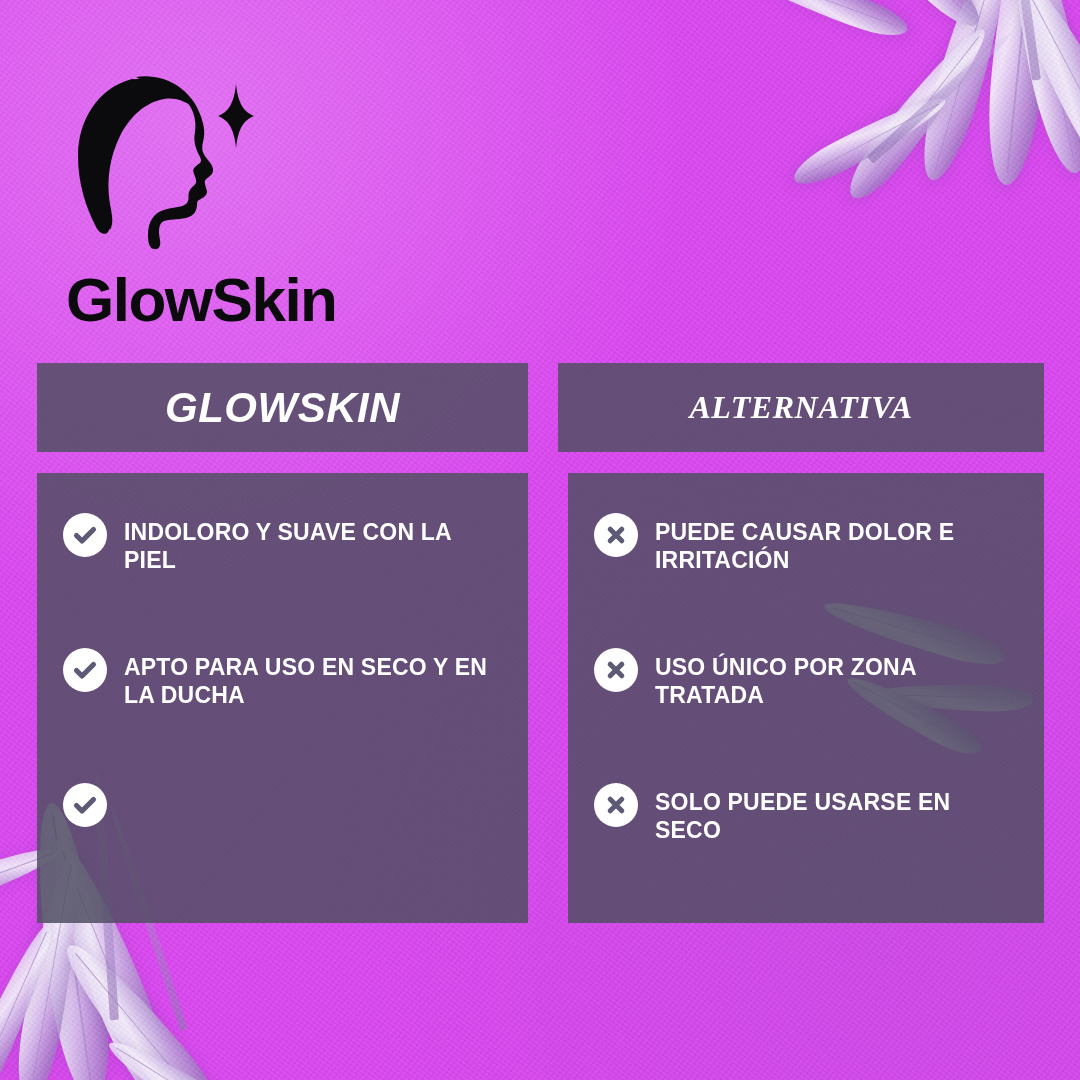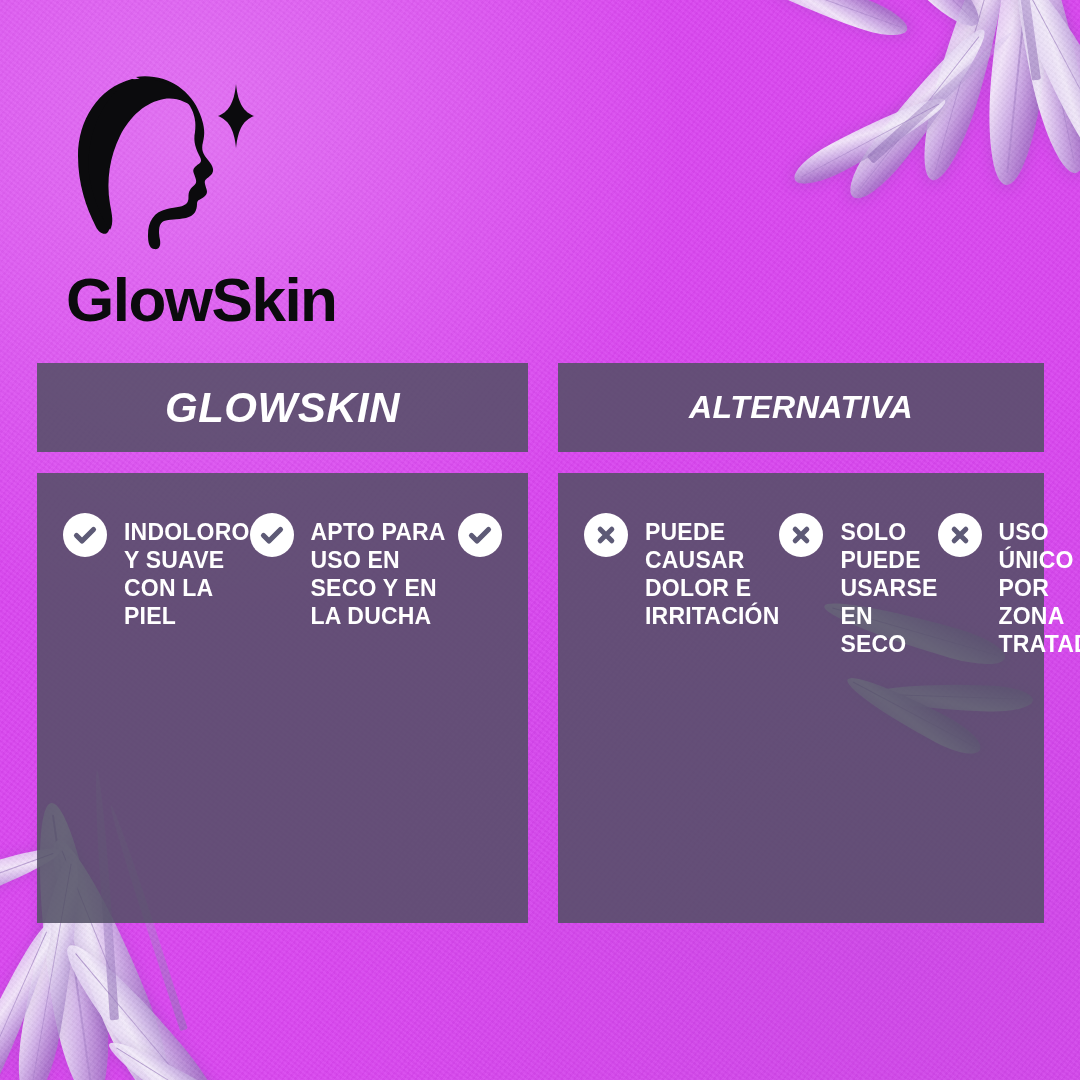--- a/index.html
+++ b/index.html
@@ -117,32 +117,32 @@
     text-align: center;
     font-weight: 700;
     font-style: italic;
     letter-spacing: .5px;
     line-height: 1.12;
     padding: 6px 14px;
     box-sizing: border-box;
   }
   #header-glowskin { height: 89px; font-size: 42px; }
   #header-alternative { height: 89px; font-size: 32px; }
-  #header-alternative .hdr-line { display: block; }
+  #header-alternative .hdr-line { display: block; font-family: Liberation Serif, serif; }
 
   .col-body {
     margin-top: 21px;
     background: rgba(82,79,100,.86);
     box-sizing: border-box;
     padding: 42px 26px 40px 26px;
     display: flex;
-    flex-direction: row;
+    flex-direction: column;
   }
   #body-glowskin { height: 450px; }
-  #body-alternative { height: 450px; }
+  #body-alternative { height: 450px; margin-left: 10px; }
 
   .feature {
     display: flex;
     align-items: flex-start;
     gap: 17px;
     margin-bottom: 76px;
   }
   .feature:last-child { margin-bottom: 0; }
 
   .feat-icon {
@@ -321,28 +321,28 @@
         </span>
         <span class="feat-text">PUEDE CAUSAR DOLOR E IRRITACIÓN</span>
       </div>
 
       <div class="feature">
         <span class="feat-icon">
           <svg width="28" height="28" viewBox="0 0 28 28" aria-hidden="true">
             <path d="M8.2 8.2 L19.8 19.8 M19.8 8.2 L8.2 19.8" fill="none" stroke="#5d5a76" stroke-width="5" stroke-linecap="round"></path>
           </svg>
         </span>
+        <span class="feat-text">USO ÚNICO POR ZONA TRATADA</span>
+      </div>
+
+      <div class="feature">
+        <span class="feat-icon">
+          <svg width="28" height="28" viewBox="0 0 28 28" aria-hidden="true">
+            <path d="M8.2 8.2 L19.8 19.8 M19.8 8.2 L8.2 19.8" fill="none" stroke="#5d5a76" stroke-width="5" stroke-linecap="round"></path>
+          </svg>
+        </span>
         <span class="feat-text">SOLO PUEDE USARSE EN SECO</span>
       </div>
 
-      <div class="feature">
-        <span class="feat-icon">
-          <svg width="28" height="28" viewBox="0 0 28 28" aria-hidden="true">
-            <path d="M8.2 8.2 L19.8 19.8 M19.8 8.2 L8.2 19.8" fill="none" stroke="#5d5a76" stroke-width="5" stroke-linecap="round"></path>
-          </svg>
-        </span>
-        <span class="feat-text">USO ÚNICO POR ZONA TRATADA</span>
-      </div>
-
     </div>
   </div>
 
 </div>
 
 </body></html>

